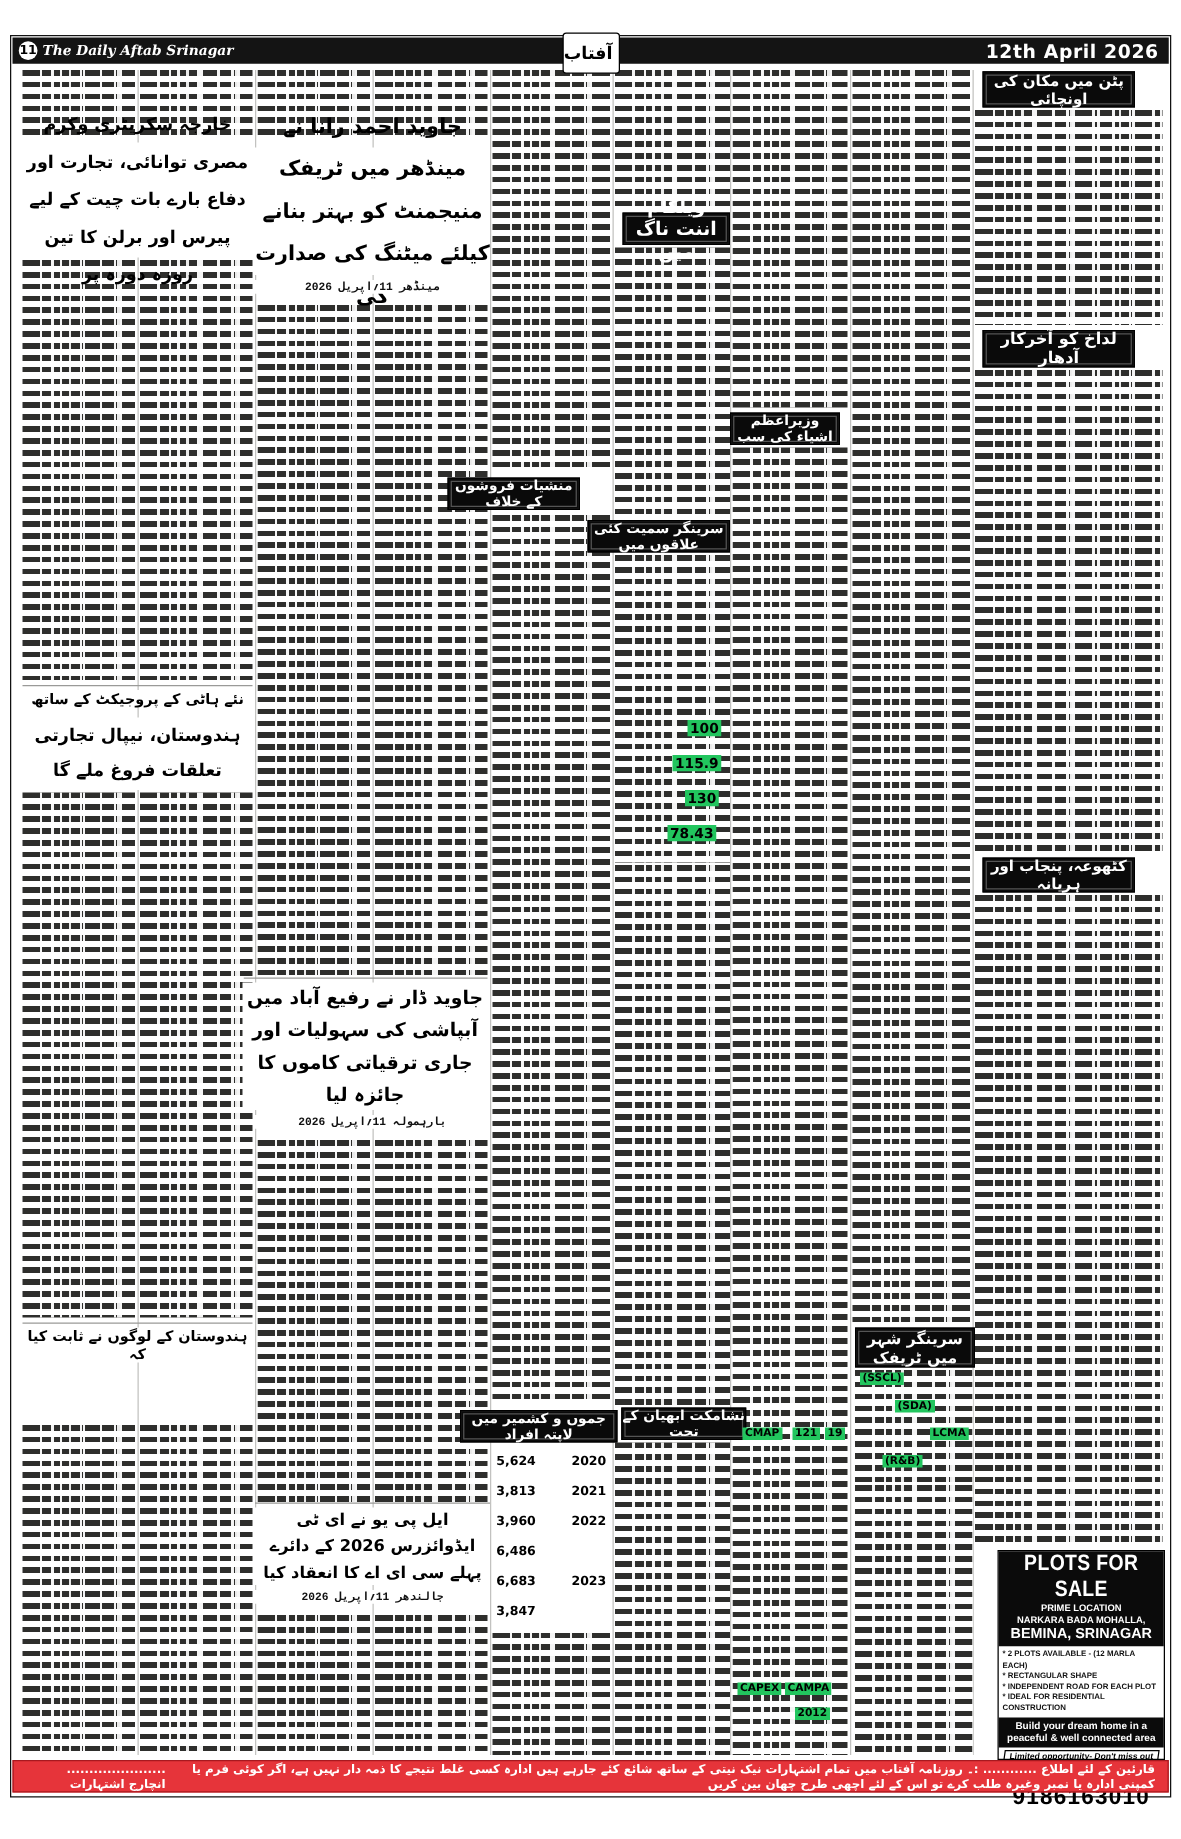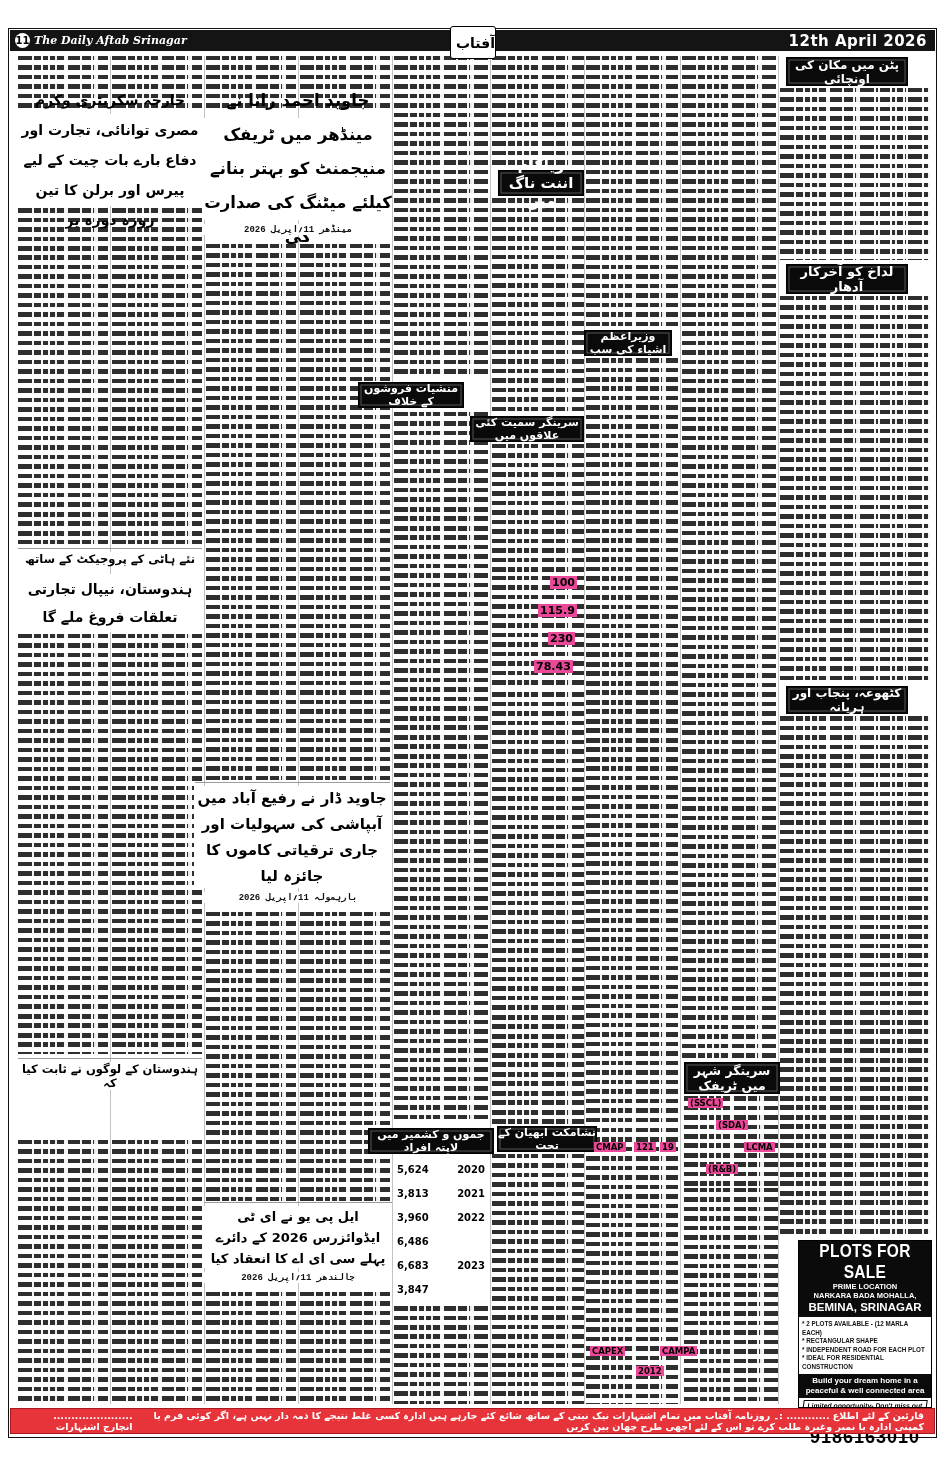--- a/index.html
+++ b/index.html
@@ -4,39 +4,39 @@
 <style>
   html,body{margin:0;padding:0;background:#ffffff;}
   body{font-family:"DejaVu Sans",sans-serif;}
   #page{position:relative;width:945px;height:1471px;background:#fff;overflow:hidden;}
   #border-frame{position:absolute;left:8px;top:28px;width:927px;height:1408px;border:1.5px solid #111;}
   
   #masthead{position:absolute;left:10px;top:30px;width:925px;height:21px;background:#141414;display:flex;align-items:center;}
   #page-circle{width:15px;height:15px;border-radius:50%;background:#fff;color:#000;font-size:10px;font-weight:bold;display:flex;align-items:center;justify-content:center;margin:0 4px 0 5px;}
   #paper-title{color:#fff;font-family:"DejaVu Serif",serif;font-style:italic;font-weight:bold;font-size:11px;}
   #issue-date{margin-left:auto;color:#fff;font-weight:800;font-size:15px;padding-right:8px;letter-spacing:.5px;}
-  #logo-box{position:absolute;left:450px;top:26px;width:44px;height:31px;background:#fff;border:1.5px solid #000;border-radius:3px;display:flex;align-items:center;justify-content:flex-end;z-index:5;}
+  #logo-box{position:absolute;left:450px;top:26px;width:44px;height:31px;background:#fff;border:1.5px solid #000;border-radius:3px;display:flex;align-items:center;justify-content:flex-start;z-index:5;}
   #logo-box span{font-weight:bold;font-size:14px;}
   
   .rule{position:absolute;width:1px;background:#c2c2c0;top:56px;height:1348px;z-index:0;}
   .hsep{position:absolute;height:1px;background:#9a9a98;z-index:2;}
   
   .ft{position:absolute;z-index:1;background-color:#fff;
       background-image:
         repeating-linear-gradient(90deg, rgba(255,255,255,0) 0 14px, rgba(255,255,255,.95) 14px 16px),
         repeating-linear-gradient(90deg, rgba(255,255,255,0) 0 23px, rgba(255,255,255,.95) 23px 25px),
         repeating-linear-gradient(90deg, rgba(255,255,255,0) 0 37px, rgba(255,255,255,.9) 37px 39px),
         repeating-linear-gradient(180deg, #2e2e2c 0 4.5px, #fff 4.5px 9.5px);}
   
   .hl{position:absolute;z-index:3;background:#fff;direction:rtl;text-align:center;font-weight:bold;color:#000;display:flex;align-items:center;justify-content:center;}
   .kicker{position:absolute;z-index:3;background:#fff;direction:rtl;text-align:center;font-weight:bold;font-size:11.5px;}
   .dateline{position:absolute;z-index:3;background:#fff;direction:rtl;text-align:center;font-weight:bold;font-size:9px;color:#111;font-family:Liberation Mono, monospace;}
   .bx{position:absolute;z-index:4;background:#0a0a0a;color:#fff;direction:rtl;text-align:center;font-weight:bold;font-size:12px;display:flex;align-items:center;justify-content:center;border:1px solid #000;box-shadow:inset 0 0 0 1.5px #0a0a0a, inset 0 0 0 2.5px #555;}
   
-  .tok{position:absolute;z-index:4;background:#ec4899;font-weight:bold;font-size:10px;padding:0 2px;color:#000;}
+  .tok{position:absolute;z-index:4;background:#22c55e;font-weight:bold;font-size:10px;padding:0 2px;color:#000;}
   .tok.small{font-size:8.5px;}
   
   .stat-row{position:absolute;left:394px;width:94px;height:18px;z-index:4;background:#fff;display:flex;direction:rtl;justify-content:space-between;align-items:center;font-weight:bold;font-size:10px;padding:0 3px;box-sizing:border-box;}
   
   #ad{position:absolute;left:798px;top:1240px;width:134px;height:168px;border:1.5px solid #000;background:#fff;z-index:5;box-sizing:border-box;font-family:"Liberation Sans",sans-serif;text-align:center;}
   #ad .ad-black{background:#0b0b0b;color:#fff;padding:3px 2px 4px;}
   #ad .ad-title{font-size:15.5px;font-weight:800;letter-spacing:.3px;transform:scaleY(1.15);}
   #ad .ad-sub{font-size:7.5px;font-weight:bold;margin-top:2px;}
   #ad .ad-loc1{font-size:7.5px;font-weight:bold;}
   #ad .ad-loc2{font-size:11.5px;font-weight:800;margin-top:1px;}
@@ -160,33 +160,33 @@
       <span>2023</span>
       <span>6,683</span>
     </div>
   <div class="stat-row" style="top:1280px">
       <span></span>
       <span>3,847</span>
     </div>
 
   <span class="tok" style="left:550px;top:576px;font-size:11px">100</span>
   <span class="tok" style="left:538px;top:604px;font-size:11px">115.9</span>
-  <span class="tok" style="left:548px;top:632px;font-size:11px">230</span>
+  <span class="tok" style="left:548px;top:632px;font-size:11px">130</span>
   <span class="tok" style="left:534px;top:660px;font-size:11px">78.43</span>
 
   <span class="tok small" style="left:688px;top:1098px">(SSCL)</span>
   <span class="tok small" style="left:716px;top:1120px">(SDA)</span>
   <span class="tok small" style="left:744px;top:1142px">LCMA</span>
   <span class="tok small" style="left:706px;top:1164px">(R&amp;B)</span>
 
   <span class="tok small" style="left:660px;top:1142px">19</span>
   <span class="tok small" style="left:634px;top:1142px">121</span>
   <span class="tok small" style="left:594px;top:1142px">CMAP</span>
 
-  <span class="tok small" style="left:660px;top:1346px">CAMPA</span>
+  <span class="tok small" style="left:628px;top:1346px">CAMPA</span>
   <span class="tok small" style="left:590px;top:1346px">CAPEX</span>
   <span class="tok small" style="left:636px;top:1366px">2012</span>
 
   <div id="ad">
     <div class="ad-black">
       <div class="ad-title">PLOTS FOR SALE</div>
       <div class="ad-sub">PRIME LOCATION</div>
       <div class="ad-loc1">NARKARA BADA MOHALLA,</div>
       <div class="ad-loc2">BEMINA, SRINAGAR</div>
     </div>

